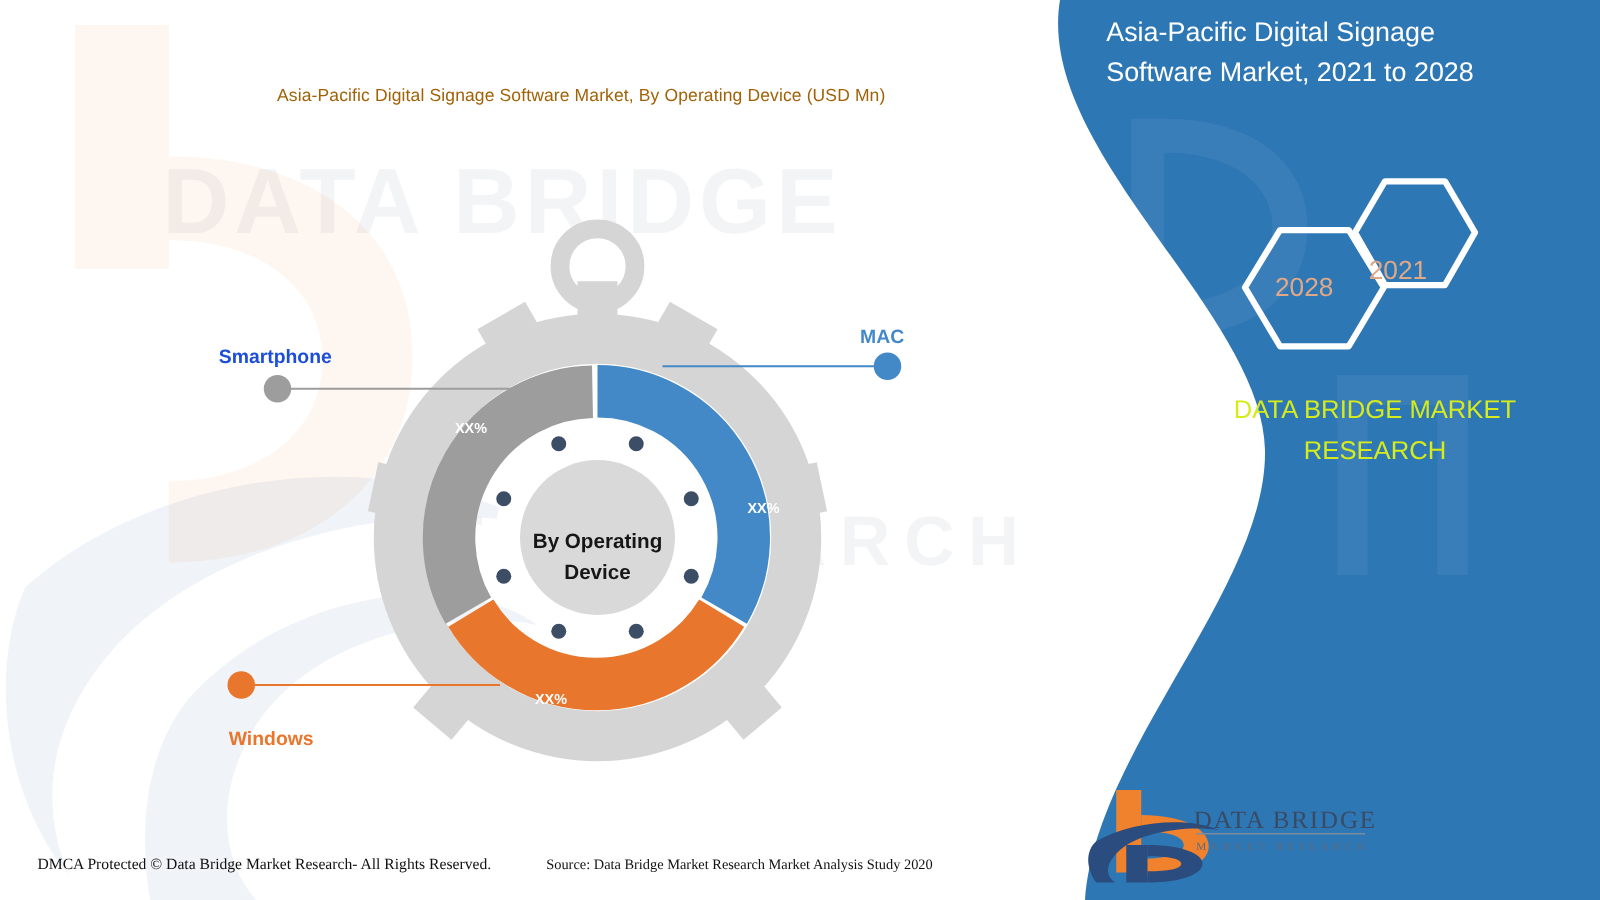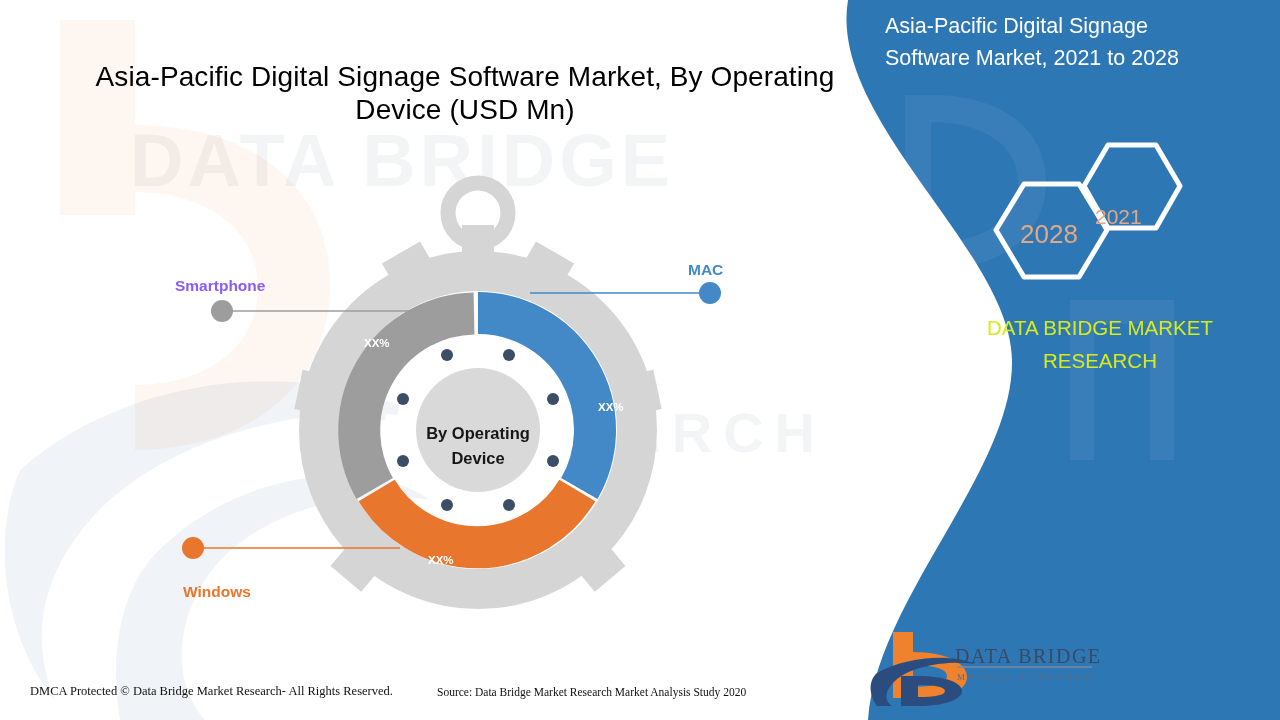--- a/index.html
+++ b/index.html
@@ -10,37 +10,37 @@
     overflow:hidden;
     position:relative;
   }
   #stage{position:absolute;inset:0;width:1280px;height:720px;}
   .layer-svg{position:absolute;top:0;left:0;}
 
   
   #chart-title{
     position:absolute;left:70px;top:60px;width:790px;
     text-align:center;
-    font-size:28px;line-height:33px;
-    color:#000000;
+    font-size:14px;line-height:33px;
+    color:#a16207;
     font-weight:400;
     letter-spacing:.1px;
   }
 
   
   #donut-center-label{
     position:absolute;left:378px;top:398px;width:200px;
     text-align:center;
     font-size:16.5px;line-height:25px;
     font-weight:bold;color:#161616;margin-top:23px;
   }
 
   
   .callout-label{position:absolute;white-space:nowrap;font-weight:bold;}
-  #label-smartphone{left:175px;top:277px;font-size:15.5px;color:#8b5cf6;}
+  #label-smartphone{left:175px;top:277px;font-size:15.5px;color:#1d4ed8;}
   #label-mac{left:688px;top:261px;font-size:15.5px;color:#4389C8;}
   #label-windows{left:183px;top:563px;font-size:15.5px;color:#E8762C;margin-top:20px;}
 
   
   .pct{position:absolute;font-size:11.5px;font-weight:bold;color:#ffffff;white-space:nowrap;}
   #pct-smartphone{left:364px;top:337px;}
   #pct-mac{left:598px;top:401px;}
   #pct-windows{left:428px;top:554px;}
 
   
@@ -50,21 +50,21 @@
     color:#ffffff;font-size:21.5px;line-height:32px;font-weight:400;
   }
   #panel-brand{
     position:absolute;left:950px;top:311px;width:300px;
     text-align:center;
     color:#D6EC1A;font-size:20.5px;line-height:33px;font-weight:400;
   }
   .hex-year{
     position:absolute;color:#E0A887;font-weight:400;white-space:nowrap;
   }
-  #hex-year-2028{left:1020px;top:219px;font-size:26px;}
+  #hex-year-2028{left:1020px;top:219px;font-size:21px;}
   #hex-year-2021{left:1095px;top:172px;font-size:21px;margin-top:33px;}
 
   
   #logo-word-main{
     position:absolute;left:955px;top:645px;
     font-family:"Liberation Serif", serif;
     font-size:20px;letter-spacing:1.5px;color:#3A4A63;white-space:nowrap;
   }
   #logo-word-sub{
     position:absolute;left:957px;top:672px;

